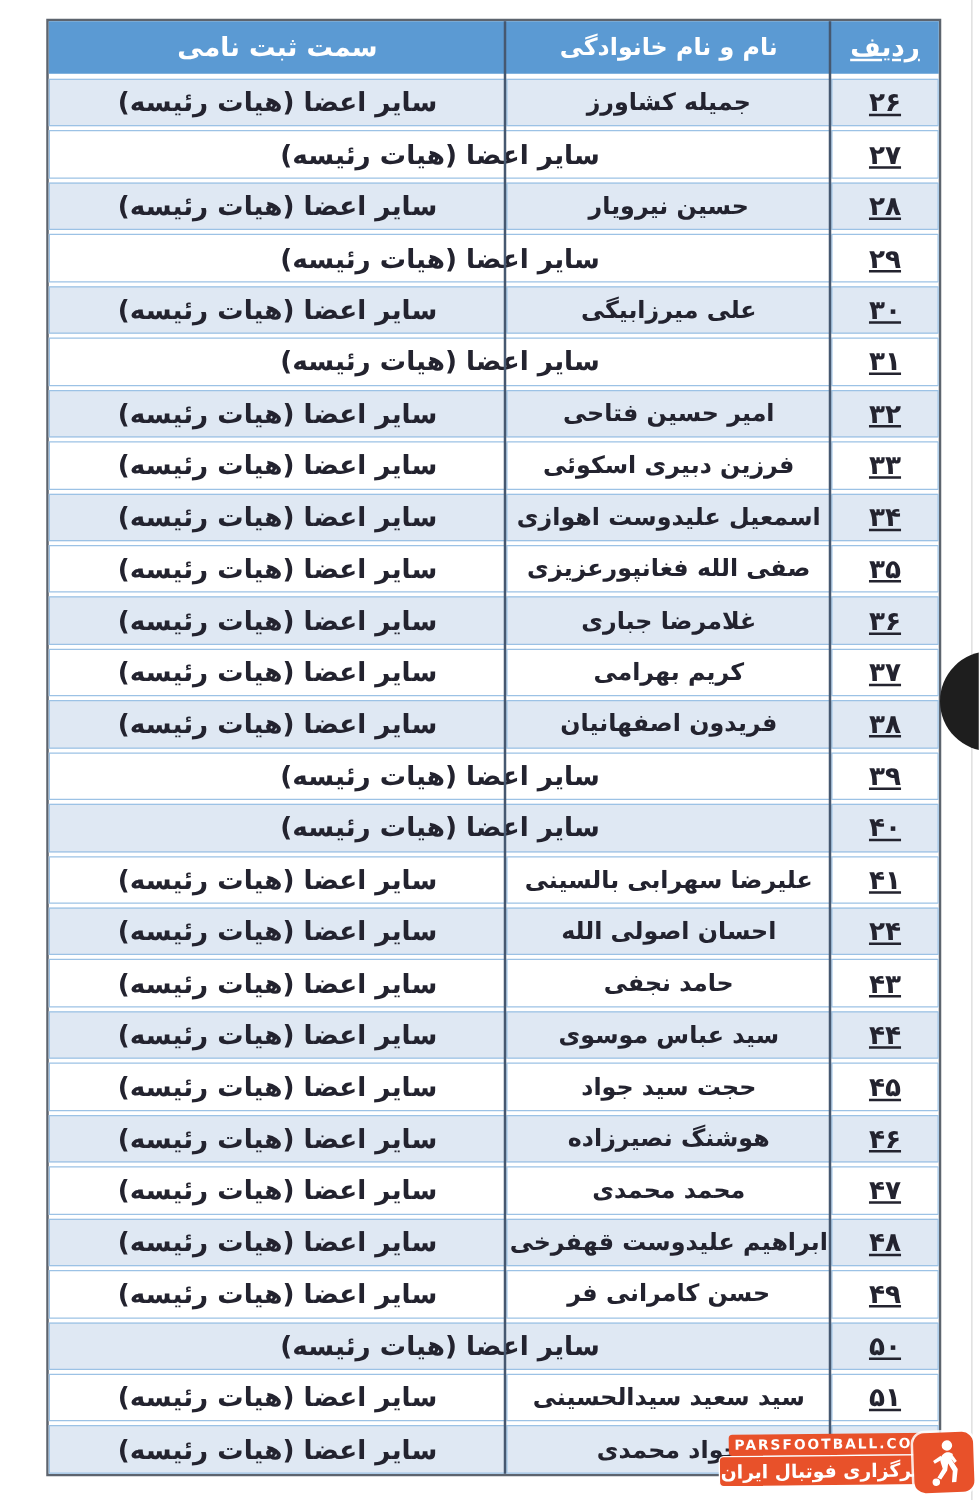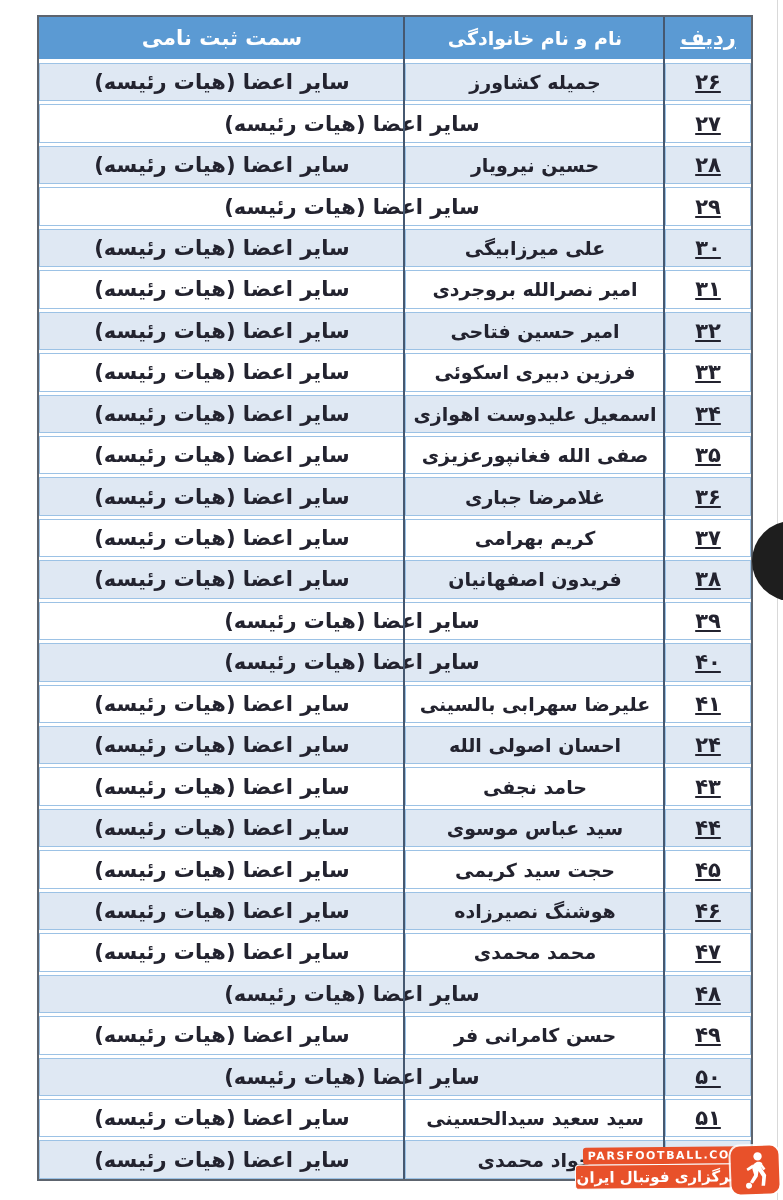--- a/index.html
+++ b/index.html
@@ -185,23 +185,20 @@
           <span>علی میرزابیگی</span>
         </div>
       <div class="cell col-pos">
           <span>سایر اعضا (هیات رئیسه)</span>
         </div>
     </div>
       <div class="row">
       <div class="cell col-num">
           <span>۳۱</span>
         </div>
-      <div class="cell col-name">
-          <span>امیر نصرالله بروجردی</span>
-        </div>
       <div class="cell col-pos">
           <span>سایر اعضا (هیات رئیسه)</span>
         </div>
     </div>
       <div class="row alt">
       <div class="cell col-num">
           <span>۳۲</span>
         </div>
       <div class="cell col-name">
           <span>امیر حسین فتاحی</span>
@@ -334,21 +331,21 @@
         </div>
       <div class="cell col-pos">
           <span>سایر اعضا (هیات رئیسه)</span>
         </div>
     </div>
       <div class="row">
       <div class="cell col-num">
           <span>۴۵</span>
         </div>
       <div class="cell col-name">
-          <span>حجت سید کریمی</span>
+          <span>حجت سید جواد</span>
         </div>
       <div class="cell col-pos">
           <span>سایر اعضا (هیات رئیسه)</span>
         </div>
     </div>
       <div class="row alt">
       <div class="cell col-num">
           <span>۴۶</span>
         </div>
       <div class="cell col-name">
@@ -365,20 +362,23 @@
       <div class="cell col-name">
           <span>محمد محمدی</span>
         </div>
       <div class="cell col-pos">
           <span>سایر اعضا (هیات رئیسه)</span>
         </div>
     </div>
       <div class="row alt">
       <div class="cell col-num">
           <span>۴۸</span>
+        </div>
+      <div class="cell col-name">
+          <span>ابراهیم علیدوست قهفرخی</span>
         </div>
       <div class="cell col-pos">
           <span>سایر اعضا (هیات رئیسه)</span>
         </div>
     </div>
       <div class="row">
       <div class="cell col-num">
           <span>۴۹</span>
         </div>
       <div class="cell col-name">

